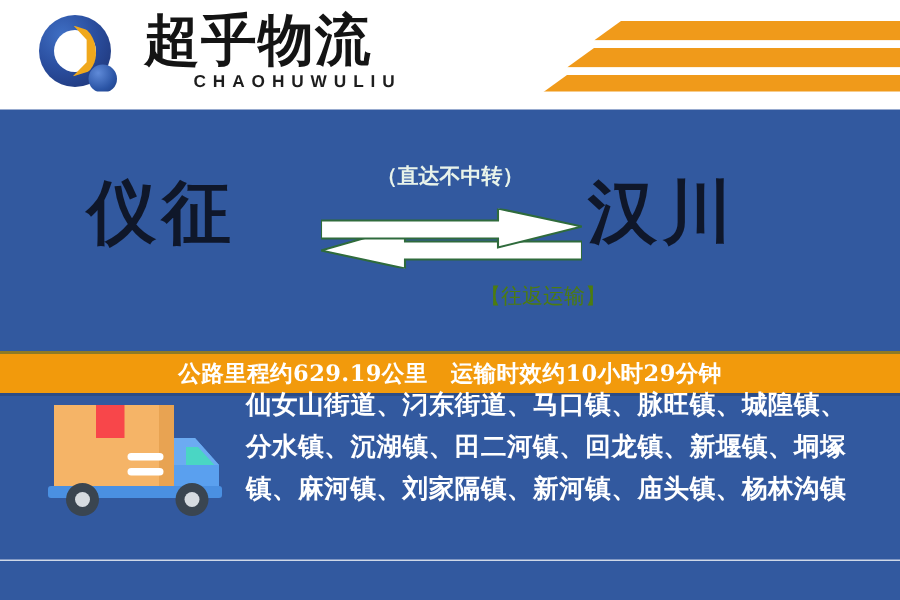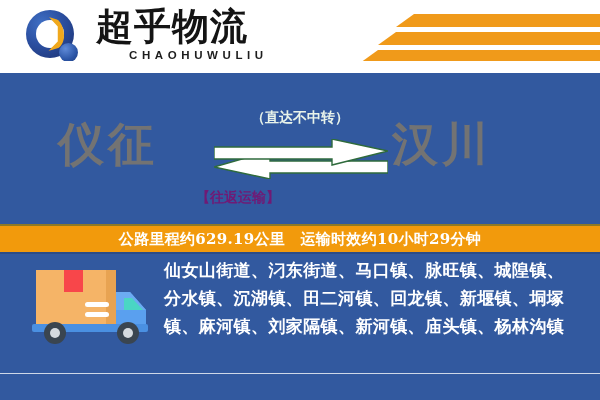--- a/index.html
+++ b/index.html
@@ -105,24 +105,24 @@
 
   
   #route {
     position: absolute;
     left: 0; top: 73px;
     width: 600px; height: 158px;
   }
   .city {
     position: absolute;
     top: 44px;
-    font-family: Liberation Serif, serif;
+    font-family: Liberation Mono, monospace;
     font-size: 46px;
     font-weight: 700;
-    color: #737373;
+    color: #0f172a;
     letter-spacing: 4px;
     line-height: 56px;
     white-space: nowrap;
   }
   .city.origin { left: 58px; }
   .city.dest   { left: 392px; text-align: center; }
 
   .mid {
     position: absolute;
     left: 196px; top: 36px;
@@ -136,38 +136,38 @@
     font-family: "DejaVu Sans", sans-serif;
     font-size: 14px;
     color: #e8f3ea;
     white-space: nowrap;
     font-weight: bold;
   }
   .mid-bot {
     position: absolute;
     left: 0; top: 80px;
     width: 208px;
-    text-align: left;
+    text-align: right;
     font-family: "DejaVu Sans", sans-serif;
     font-size: 14px;
-    font-weight: 700;
-    color: #701a75;
+    font-weight: 400;
+    color: #4d7c0f;
     white-space: nowrap;
   }
   .arrow-wrap {
     position: absolute;
     left: 18px; top: 30px;
     width: 174px; height: 40px;
   }
   .arrow-wrap svg { display: block; }
 
   
   #band {
     position: absolute;
-    left: 0; top: 224px;
+    left: 0; top: 234px;
     width: 600px; height: 30px;
     background: #f29a0c;
     border-top: 2px solid #8e7a26;
     border-bottom: 2px solid #2c4c86;
     box-sizing: border-box;
     display: flex;
     align-items: center;
     justify-content: center;
   }
   #band-text {

